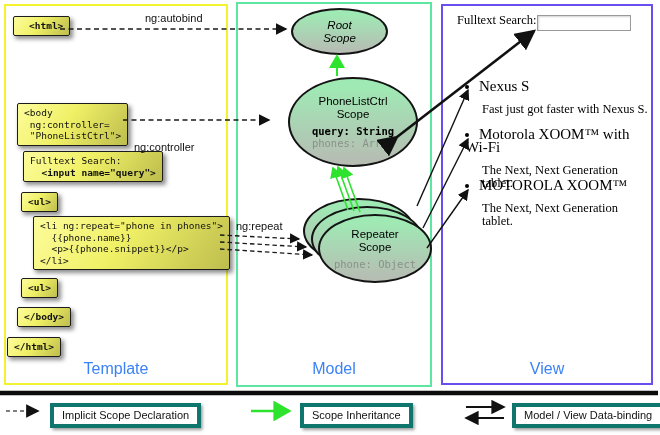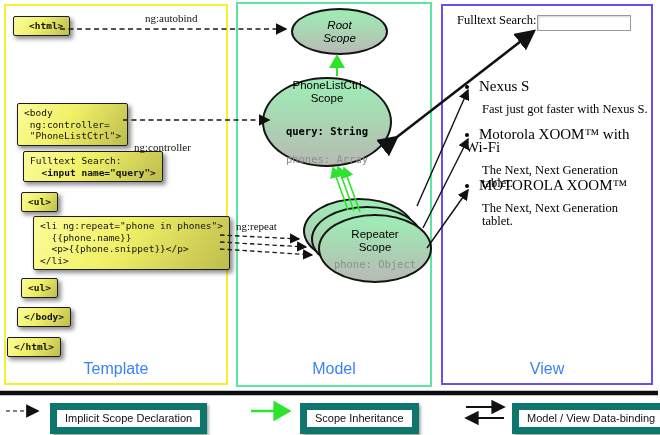--- a/index.html
+++ b/index.html
@@ -9,38 +9,38 @@
   #p-template{left:4px;top:4px;width:220px;height:377px;border:2px solid #f2f22e;}
   #p-model{left:236px;top:2px;width:192px;height:381px;border:2px solid #5ce6a2;}
   #p-view{left:441px;top:4px;width:208px;height:377px;border:2px solid #6a4ff0;}
   .col-label{position:absolute;text-align:center;font-size:16px;color:#3b82f6;}
   .code-box{position:absolute;border:1px solid #1c1c1c;border-radius:2px;
             background:linear-gradient(125deg,#fcfc9c 0%,#f0f066 45%,#bdbd4e 100%);
             box-shadow:2.5px 3px 4px rgba(50,50,50,.55);
             font-family:"DejaVu Sans Mono",monospace;font-size:9.5px;line-height:11.5px;
             color:#101010;padding:3px 6px;white-space:pre;}
   .b{font-weight:bold;}
-  .mono-label{position:absolute;font-family:Liberation Serif, serif;font-size:11px;color:#111;}
+  .mono-label{position:absolute;font-family:Liberation Sans, sans-serif;font-size:11px;color:#111;}
   .ellipse{position:absolute;border:2px solid #141414;border-radius:50%;
            background:linear-gradient(#9feab4 8%,#b6bdb3 95%);
            display:flex;flex-direction:column;align-items:center;justify-content:center;
            text-align:center;color:#000;}
   .scope-title{font-size:11.5px;line-height:13px;white-space:pre;}
   .scope-prop{font-family:"DejaVu Sans Mono",monospace;font-size:10.5px;line-height:12px;}
   .prop-dim{color:#8a918a;}
   .serif{font-family:"Liberation Serif",serif;font-size:12.5px;color:#000;}
   #search-input{position:absolute;left:537px;top:15px;width:88px;height:12px;
                 border:1px solid #9a9a9a;box-shadow:inset 1px 1px 2px #d4d4d4;background:#fff;}
   .view-item{position:absolute;left:465px;width:185px;}
   .view-item-name{font-family:"Liberation Serif",serif;font-size:15px;line-height:13px;}
   .bullet{display:inline-block;width:4px;height:4px;border-radius:50%;background:#000;
           margin-right:10px;vertical-align:2px;}
   .view-item-snippet{font-family:"Liberation Serif",serif;font-size:12.5px;line-height:13px;
                      margin-left:17px;margin-top:10px;}
-  .legend-box{position:absolute;top:403px;background:#fff;border:7px solid #0f766e;
+  .legend-box{position:absolute;top:403px;background:#fff;border:4px solid #0f766e;
               box-shadow:1.5px 2px 3px rgba(0,0,0,.4);font-size:11px;color:#111;
               padding:1px 8px;height:15px;line-height:15px;white-space:nowrap;}
   #arrows{position:absolute;left:0;top:0;pointer-events:none;}
 </style>
 </head>
 <body>
 
 <div id="canvas">
 
   <div class="panel" id="p-template"></div>
@@ -68,21 +68,21 @@
 
   <div class="mono-label" style="left:145px;top:12px;">ng:autobind</div>
   <div class="mono-label" style="left:134px;top:105px;margin-top:36px;">ng:controller</div>
   <div class="mono-label" style="left:236px;top:220px;">ng:repeat</div>
 
   <div class="ellipse" style="left:291px;top:8px;width:93px;height:43px;font-style:italic;">
     <div class="scope-title">Root
 Scope</div>
   </div>
 
-  <div class="ellipse" style="left:262px;top:77px;width:126px;height:86px;justify-content:space-between;">
+  <div class="ellipse" style="left:288px;top:77px;width:126px;height:86px;">
     <div class="scope-title">PhoneListCtrl
 Scope</div>
     <div class="scope-prop b" style="margin-top:4px;">query: String</div>
     <div class="scope-prop prop-dim">phones: Array</div>
   </div>
 
   <div class="ellipse" style="left:303px;top:198px;width:108px;height:62px;"></div>
   <div class="ellipse" style="left:311px;top:206px;width:108px;height:62px;"></div>
   <div class="ellipse" style="left:318px;top:214px;width:110px;height:65px;">
     <div class="scope-title">Repeater

